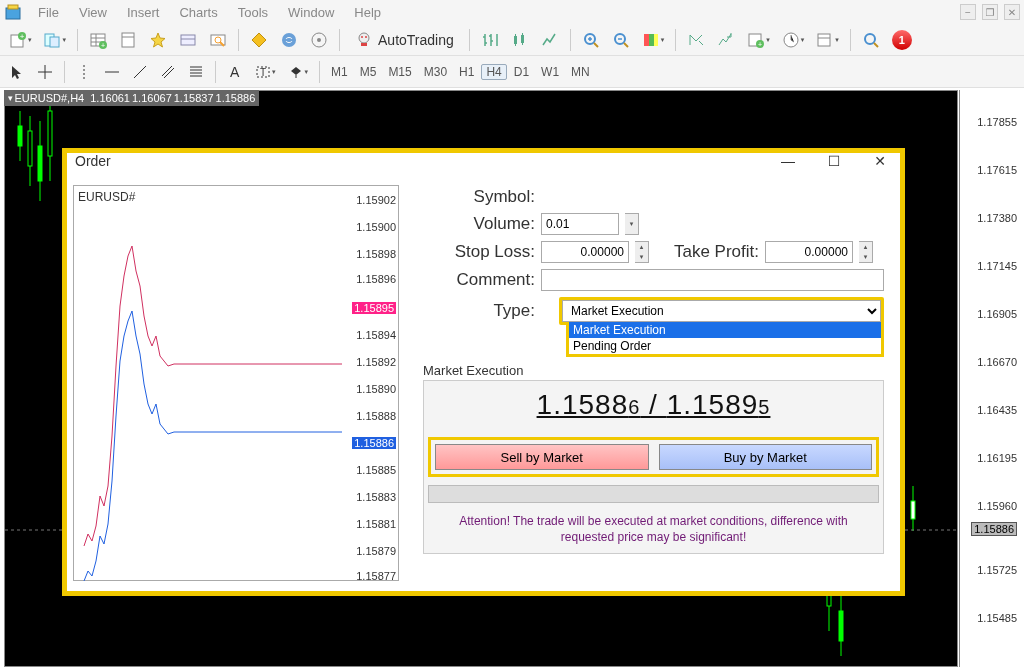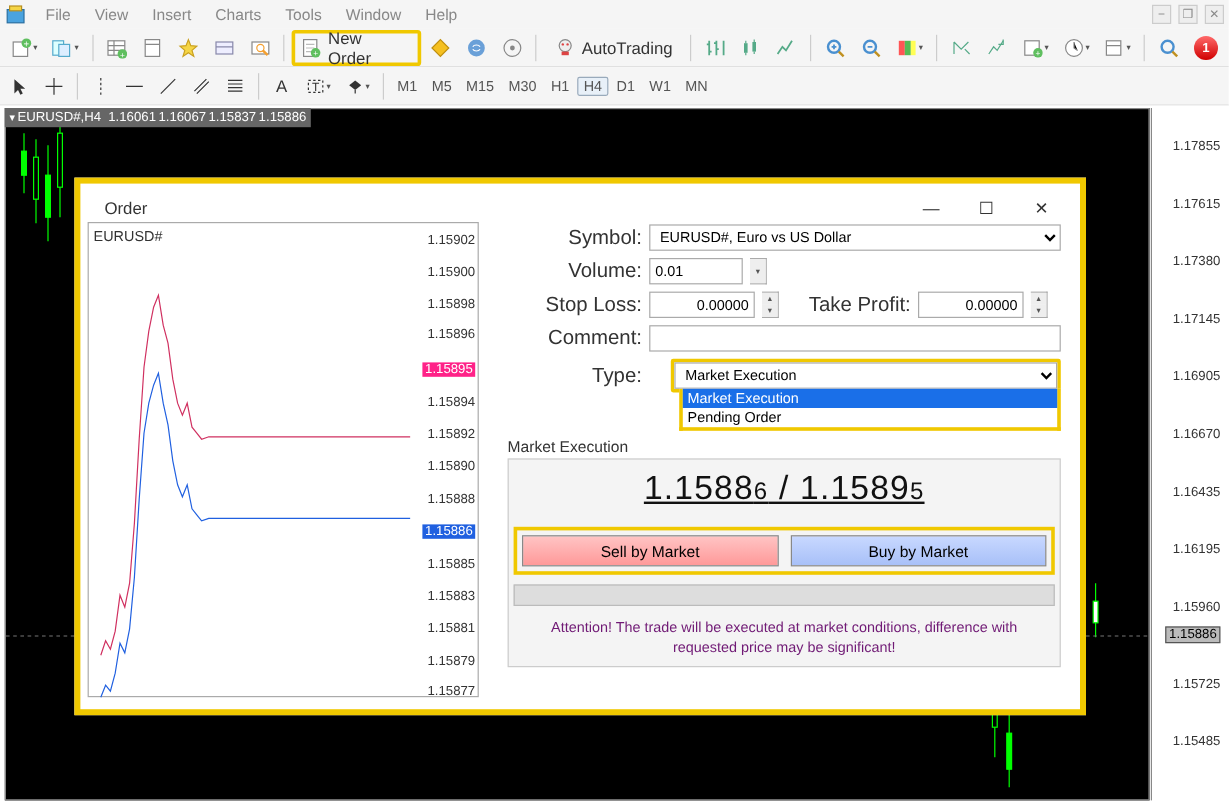--- a/index.html
+++ b/index.html
@@ -28,21 +28,21 @@
   
   .chart-area { position:relative; width:1024px; height:581px; background:#fff; }
   .chart-bg { position:absolute; left:4px; top:2px; width:954px; height:577px; background:#000; border:1px solid #888; }
   .chart-title-bar { position:absolute; left:4px; top:2px; height:16px; background:#666; color:#fff; font-size:11px; padding:0 4px; display:flex; align-items:center; gap:2px; }
   .chart-title-bar .tri { font-size:9px; }
   .price-scale { position:absolute; right:3px; top:2px; width:62px; height:577px; background:#fff; border-left:1px solid #888; }
   .price-scale .tick { position:absolute; right:4px; font-size:11px; color:#333; transform:translateY(-50%); }
   .price-scale .tick.hl { background:#bbb; color:#000; padding:0 2px; border:1px solid #555; }
   
   .dialog-wrap { position:absolute; left:62px; top:60px; width:843px; height:448px; border:5px solid #f0c800; background:#fff; }
-  .dlg-titlebar { height:28px; display:flex; align-items:flex-end; padding:0 20px; font-size:14px; color:#333; }
+  .dlg-titlebar { height:28px; display:flex; align-items:flex-start; padding:0 8px; font-size:14px; color:#333; }
   .dlg-titlebar .dlg-ctrl { margin-left:auto; display:flex; gap:22px; font-size:14px; color:#333; }
   .dlg-titlebar .dlg-ctrl span { width:24px; text-align:center; cursor:default; }
   .dlg-body { display:flex; height:410px; }
   .dlg-chart { width:326px; height:396px; margin:4px 0 0 6px; border:1px solid #aaa; position:relative; background:#fff; }
   .dlg-chart-title { position:absolute; left:4px; top:4px; font-size:12px; color:#333; }
   .mini-axis { position:absolute; right:2px; font-size:11px; color:#333; transform:translateY(-50%); }
   .mini-axis.hlred { background:#f28; color:#fff; padding:0 2px; }
   .mini-axis.hlblue { background:#2060e0; color:#fff; padding:0 2px; }
   .dlg-form { flex:1; padding:6px 16px 0 24px; display:flex; flex-direction:column; gap:6px; }
   .frow { display:flex; align-items:center; gap:6px; }
@@ -136,31 +136,20 @@
       </svg>
     </div>
   <div class="tbtn">
       <svg width="18" height="18">
         <rect x="2" y="4" width="14" height="10" fill="#fff" stroke="#888"></rect>
         <circle cx="9" cy="9" r="3" fill="none" stroke="#f5a030"></circle>
         <path d="M11 11l4 4" stroke="#f5a030" stroke-width="2"></path>
       </svg>
     </div>
   <div class="sep"></div>
-  <div class="tbtn new-order-btn">
-    <span>
-        <svg width="18" height="18">
-          <rect x="3" y="2" width="11" height="14" fill="#fff" stroke="#888"></rect>
-          <path d="M5 6h7M5 9h7M5 12h7" stroke="#bbb"></path>
-          <circle cx="13" cy="13" r="4" fill="#5fbf5f"></circle>
-          <text x="13" y="16" font-size="7" text-anchor="middle" fill="#fff">+</text>
-        </svg>
-      </span>
-    <span class="lbl">New Order</span>
-  </div>
   <div class="tbtn">
       <svg width="18" height="18">
         <path d="M2 9l7-7 7 7-7 7z" fill="#f5c020" stroke="#c09010"></path>
       </svg>
     </div>
   <div class="tbtn">
       <svg width="18" height="18">
         <circle cx="9" cy="9" r="7" fill="#6aa0d8"></circle>
         <path d="M6 10c1 2 5 2 6 0M6 8c1-2 5-2 6 0" stroke="#fff" fill="none"></path>
       </svg>
@@ -428,21 +417,20 @@
         <span class="mini-axis" style="top:284px">1.15885</span>
         <span class="mini-axis" style="top:311px">1.15883</span>
         <span class="mini-axis" style="top:338px">1.15881</span>
         <span class="mini-axis" style="top:365px">1.15879</span>
         <span class="mini-axis" style="top:390px">1.15877</span>
       </div>
 
       <div class="dlg-form">
         <div class="frow">
           <span class="flabel">Symbol:</span>
-          <select class="txt symbol-sel"><option>EURUSD#, Euro vs US Dollar</option></select>
         </div>
         <div class="frow">
           <span class="flabel">Volume:</span>
           <input class="txt vol-in" value="0.01" style="">
           <div class="spin">
               <div>▾</div>
             </div>
         </div>
         <div class="frow">
           <span class="flabel">Stop Loss:</span>

